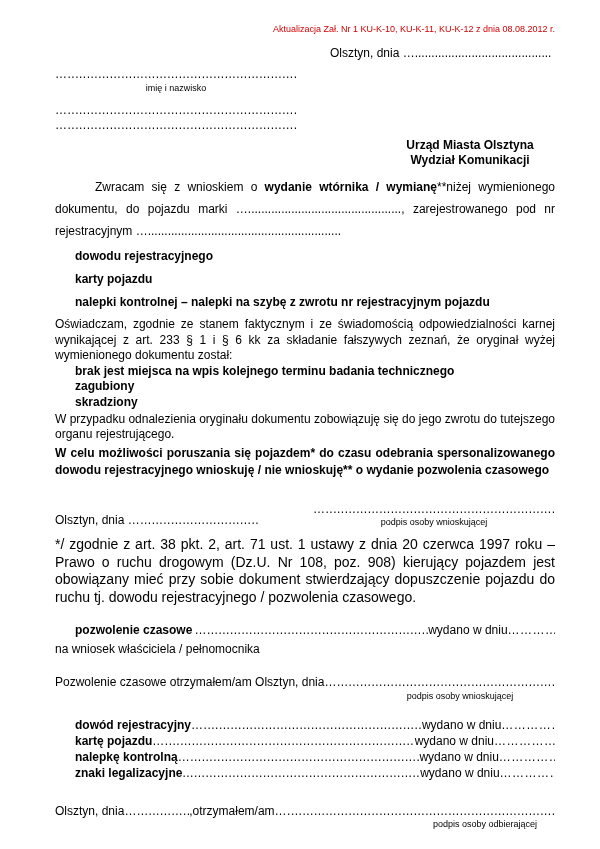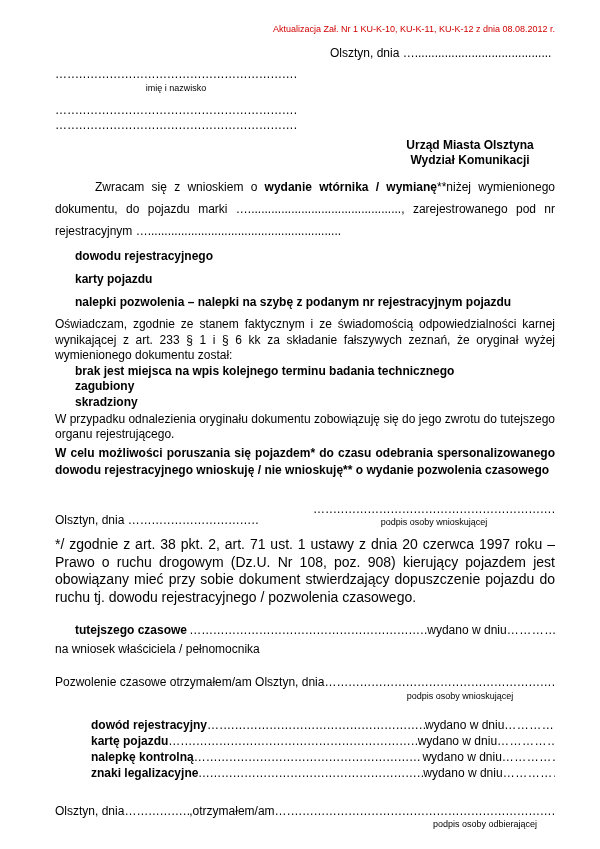--- a/index.html
+++ b/index.html
@@ -32,21 +32,21 @@
   .row{display:flex;white-space:nowrap;align-items:baseline;}
   .dots-flex{flex:1 1 auto;overflow:hidden;letter-spacing:.5px;}
   .dots-fixed{display:inline-block;overflow:hidden;white-space:nowrap;vertical-align:bottom;letter-spacing:.5px;}
   .permit-row{margin-top:16px;margin-left:20px;}
   .permit-row .b{font-weight:bold;}
   .date-dots{width:92px;}
   .onrequest{margin-top:3px;}
   .received-row{margin-top:18px;}
   .received-label-wrap{margin-left:300px;width:210px;}
   .issued-docs{margin-top:16px;}
-  .issued-docs .row{margin-left:36px;line-height:1.32;}
+  .issued-docs .row{margin-left:20px;line-height:1.32;}
   .issued-docs .b{font-weight:bold;}
   .receipt-row{margin-top:22px;}
   .receipt-row .dots-date{width:112px;}
   .receipt-label-wrap{margin-left:330px;width:200px;}
   .sp{display:inline-block;width:4px;}
 </style>
 </head>
 <body>
 
 <div class="page">
@@ -65,21 +65,21 @@
   <div class="office">
     <div>Urząd Miasta Olsztyna</div>
     <div>Wydział Komunikacji</div>
   </div>
 
   <p class="para para-request" style="margin:8px 0 0 0;"><span>Zwracam się z wnioskiem o </span><b>wydanie wtórnika / wymianę</b><span>**niżej wymienionego dokumentu, do pojazdu marki ….............................................., zarejestrowanego pod nr rejestracyjnym …..........................................................</span></p>
 
   <div class="doc-options">
     <div class="bold-item">dowodu rejestracyjnego</div>
     <div class="bold-item">karty pojazdu</div>
-    <div class="bold-item">nalepki pozwolenia – nalepki na szybę z podanym nr rejestracyjnym pojazdu</div>
+    <div class="bold-item">nalepki kontrolnej – nalepki na szybę z zwrotu nr rejestracyjnym pojazdu</div>
   </div>
 
   <p class="para decl" style="margin:7px 0 0 0;">Oświadczam, zgodnie ze stanem faktycznym i ze świadomością odpowiedzialności karnej wynikającej z art. 233 § 1 i § 6 kk za składanie fałszywych zeznań, że oryginał wyżej wymienionego dokumentu został:</p>
 
   <div>
     <div class="bold-item">brak jest miejsca na wpis kolejnego terminu badania technicznego</div>
     <div class="bold-item">zagubiony</div>
     <div class="bold-item">skradziony</div>
   </div>
 
@@ -94,21 +94,21 @@
       <div class="dotline">…........................................................................................................................</div>
       <div class="sig-label">podpis osoby wnioskującej</div>
     </div>
   </div>
 
   <div class="footnote">
     <div>*/  zgodnie z art. 38 pkt. 2, art. 71 ust. 1  ustawy z dnia 20 czerwca 1997 roku –Prawo o ruchu drogowym (Dz.U. Nr 108, poz. 908) kierujący pojazdem jest obowiązany mieć przy sobie dokument stwierdzający dopuszczenie pojazdu do ruchu tj. dowodu rejestracyjnego / pozwolenia czasowego.</div>
   </div>
 
   <div class="row permit-row">
-    <span class="b">tutejszego czasowe</span>
+    <span class="b">pozwolenie czasowe</span>
       <span class="sp"></span>
       <span class="dots-flex">…...................................................................................................................</span>
       <span> wydano w dniu </span>
       <span class="dots-fixed date-dots">………………………………</span>
   </div>
   <div class="onrequest">na wniosek właściciela / pełnomocnika</div>
 
   <div class="received-row">
     <div class="row">
       <span>Pozwolenie czasowe otrzymałem/am Olsztyn, dnia </span>

